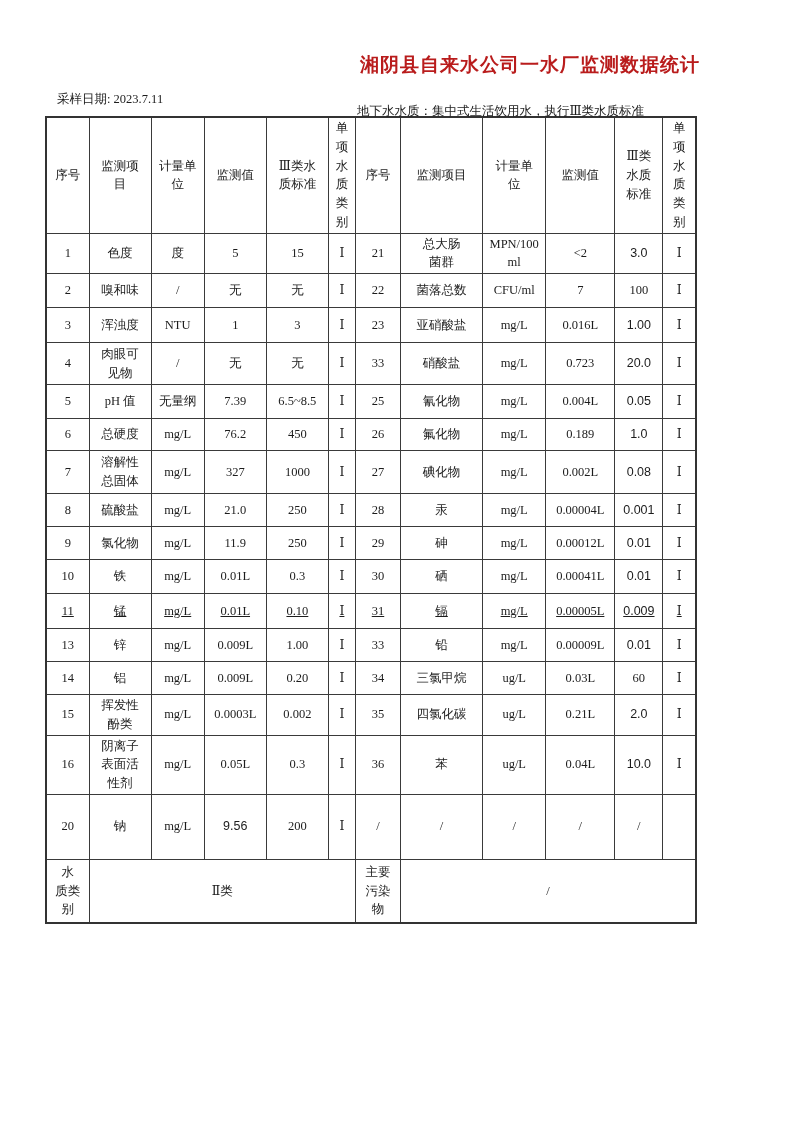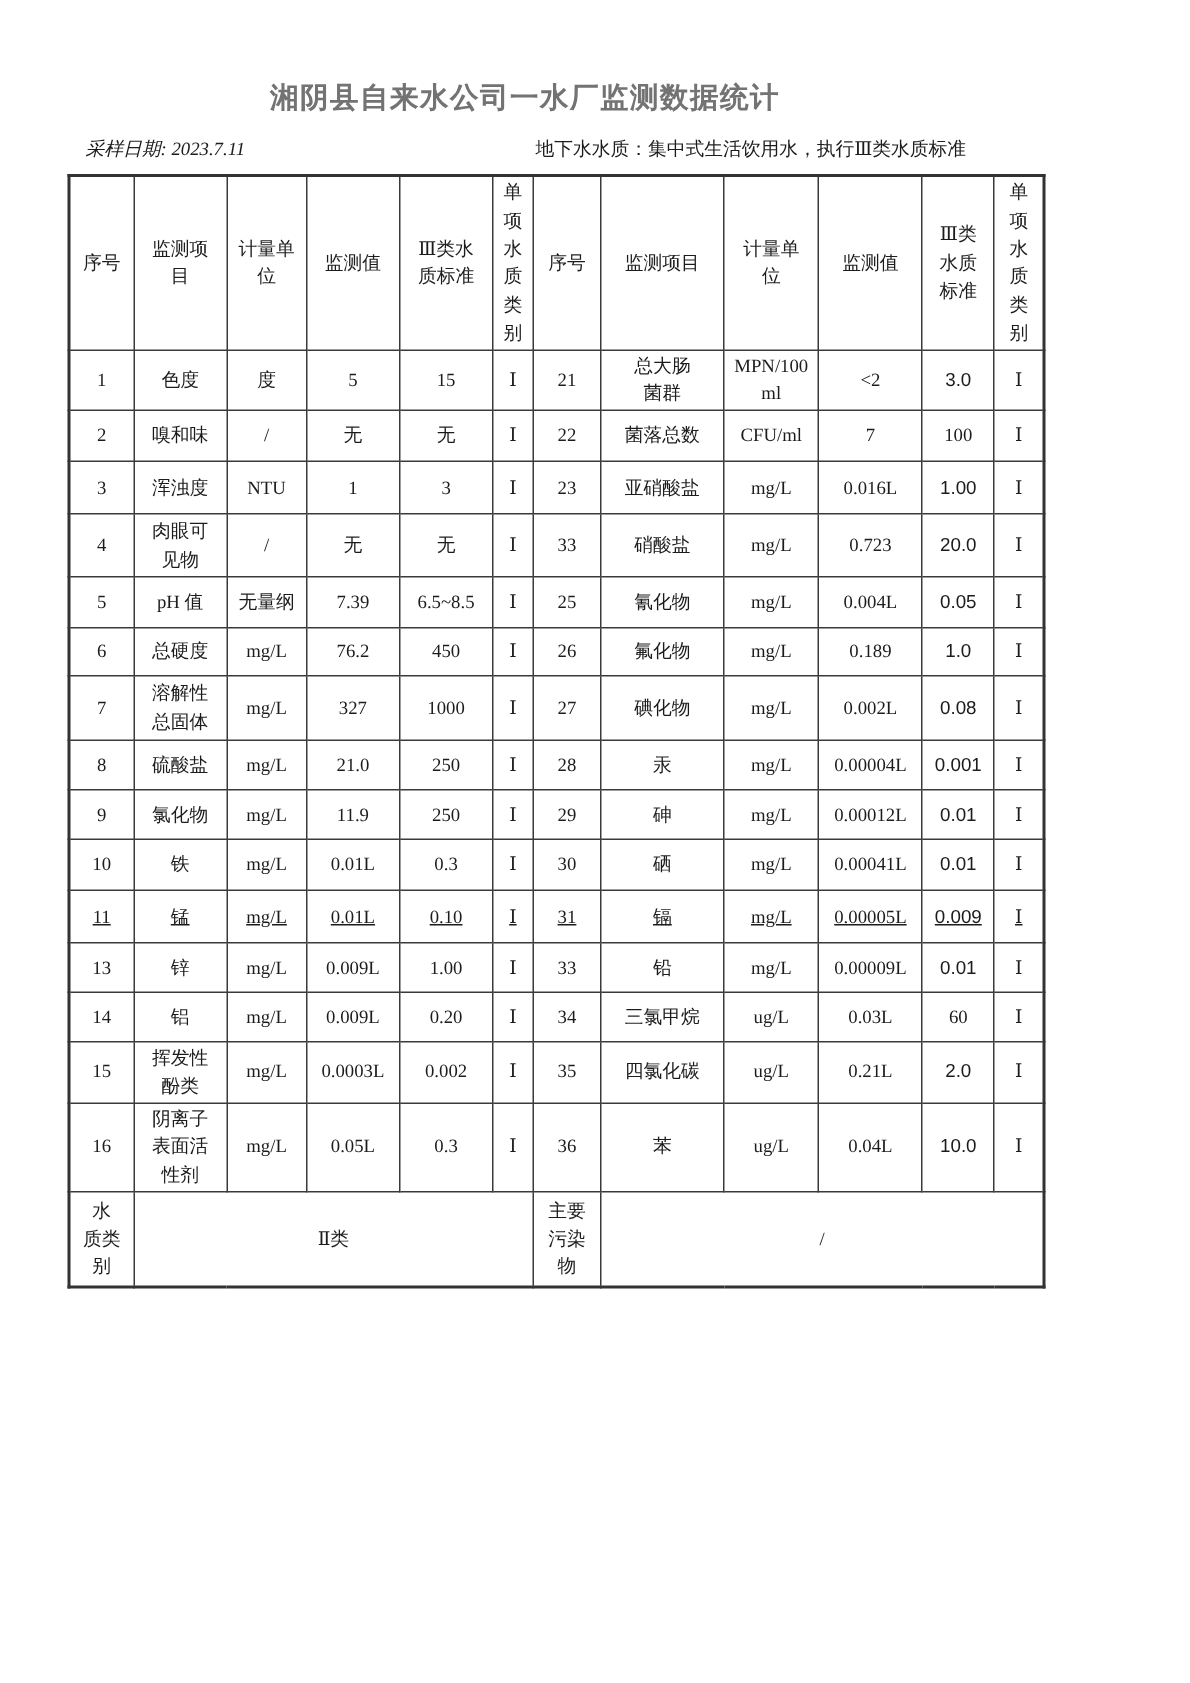--- a/index.html
+++ b/index.html
@@ -3,29 +3,29 @@
 <meta charset="utf-8">
 <style>
   html,body{margin:0;padding:0;}
   body{
     width:793px;height:1122px;background:#ffffff;
     font-family:"Liberation Serif","DejaVu Serif","DejaVu Sans",serif;
     color:#1c1c1c;overflow:hidden;
   }
   .sheet{position:relative;width:793px;height:1122px;}
   .doc-title{
-    padding-top:52px;width:700px;text-align:center;
-    font-size:19px;font-weight:bold;letter-spacing:1px;color:#737373;
+    padding-top:52px;width:700px;text-align:right;
+    font-size:19px;font-weight:bold;letter-spacing:1px;color:#b91c1c;
   }
   .meta-row{
     position:relative;width:652px;margin:13px 0 8px 45px;
     height:17px;font-size:12.5px;
   }
-  .meta-left{position:absolute;left:12px;top:0;white-space:nowrap;font-style:italic;}
-  .meta-right{position:absolute;left:312px;top:0;white-space:nowrap;}
+  .meta-left{position:absolute;left:12px;top:0;white-space:nowrap;}
+  .meta-right{position:absolute;left:312px;top:12px;white-space:nowrap;}
   table.monitor{
     border-collapse:collapse;table-layout:fixed;
     margin-left:45px;width:652px;
     border:2px solid #333;
   }
   .monitor th,.monitor td{
     border:1px solid #3a3a3a;
     text-align:center;vertical-align:middle;
     font-size:12.5px;font-weight:normal;line-height:1.5;
     padding:1px 1px;white-space:pre-line;word-break:break-all;
@@ -321,20 +321,34 @@
           <td>0.05L</td>
           <td>0.3</td>
           <td>Ⅰ</td>
           <td>36</td>
           <td>苯</td>
           <td>ug/L</td>
           <td>0.04L</td>
           <td class="sans">10.0</td>
           <td>Ⅰ</td>
         </tr>
+        <tr>
+          <td>20</td>
+          <td>钠</td>
+          <td>mg/L</td>
+          <td class="sans">9.56</td>
+          <td>200</td>
+          <td>Ⅰ</td>
+          <td>/</td>
+          <td>/</td>
+          <td>/</td>
+          <td>/</td>
+          <td>/</td>
+          <td></td>
+        </tr>
       </tbody>
     <tbody id="footer-body">
       <tr>
         <td>水
 质类
 别</td>
         <td colspan="5">Ⅱ类</td>
         <td>主要
 污染
 物</td>

